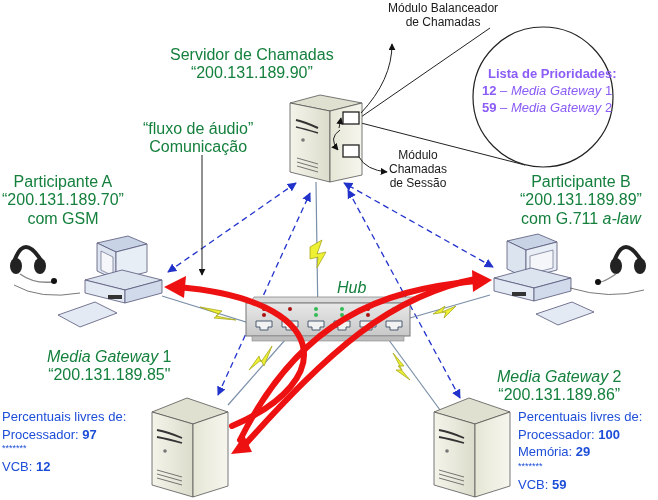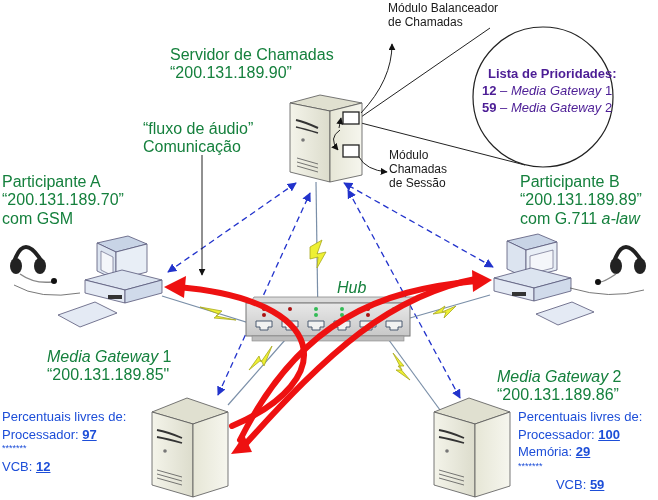--- a/index.html
+++ b/index.html
@@ -1,26 +1,26 @@
 <!DOCTYPE html>
 <html><head>
 <meta charset="utf-8">
 <style>
   html, body { margin: 0; padding: 0; background: #ffffff; }
   body { width: 658px; height: 500px; position: relative; overflow: hidden;
          font-family: "Liberation Sans", sans-serif; color: #222; }
   #diagram { position: absolute; left: 0; top: 0; width: 658px; height: 500px; }
-  .lbl { position: absolute; text-align: left; white-space: nowrap; line-height: 1.15; }
+  .lbl { position: absolute; text-align: center; white-space: nowrap; line-height: 1.15; }
   .big { font-size: 16px; color: #15803d; }
   .small { font-size: 12px; color: #1a1a1a; }
   .stats { position: absolute; font-size: 13px; line-height: 17.5px; white-space: nowrap; color: #1d4ed8; }
-  .stats b { font-weight: bold; text-decoration: underline; }
+  .stats b { font-weight: bold; }
   .stars { font-size: 9px; line-height: 11px; letter-spacing: 0px; }
   .it { font-style: italic; }
-  .prio { position: absolute; font-size: 13px; line-height: 17px; white-space: nowrap; color: #4c1d95; }
+  .prio { position: absolute; font-size: 13px; line-height: 17px; white-space: nowrap; color: #8b5cf6; }
 </style>
 </head>
 <body>
 
 <svg id="diagram" width="658" height="500" viewBox="0 0 658 500">
   <defs>
     <marker id="blueArrow" viewBox="0 0 10 10" refX="9" refY="5" markerWidth="7" markerHeight="7" orient="auto-start-reverse">
       <path d="M0,0 L10,5 L0,10 z" fill="#2233cc"></path>
     </marker>
     <marker id="blackArrow" viewBox="0 0 10 10" refX="9" refY="5" markerWidth="7" markerHeight="7" orient="auto">
@@ -244,14 +244,14 @@
 <div class="lbl big" style="left:497px; top:368px;">
   <div><i>Media Gateway</i><span> 2</span></div>
   <div>“200.131.189.86”</div>
 </div>
 
 <div class="stats" style="left:518px; top:408px;">
   <div>Percentuais livres de:</div>
   <div><span>Processador: </span><b>100</b></div>
   <div><span>Memória: </span><b>29</b></div>
   <div class="stars">*******</div>
-  <div style="margin-top:4px;text-align:center;"><span>VCB: </span><b>59</b></div>
+  <div style="margin-top:4px;"><span>VCB: </span><b>59</b></div>
 </div>
 
 </body></html>

